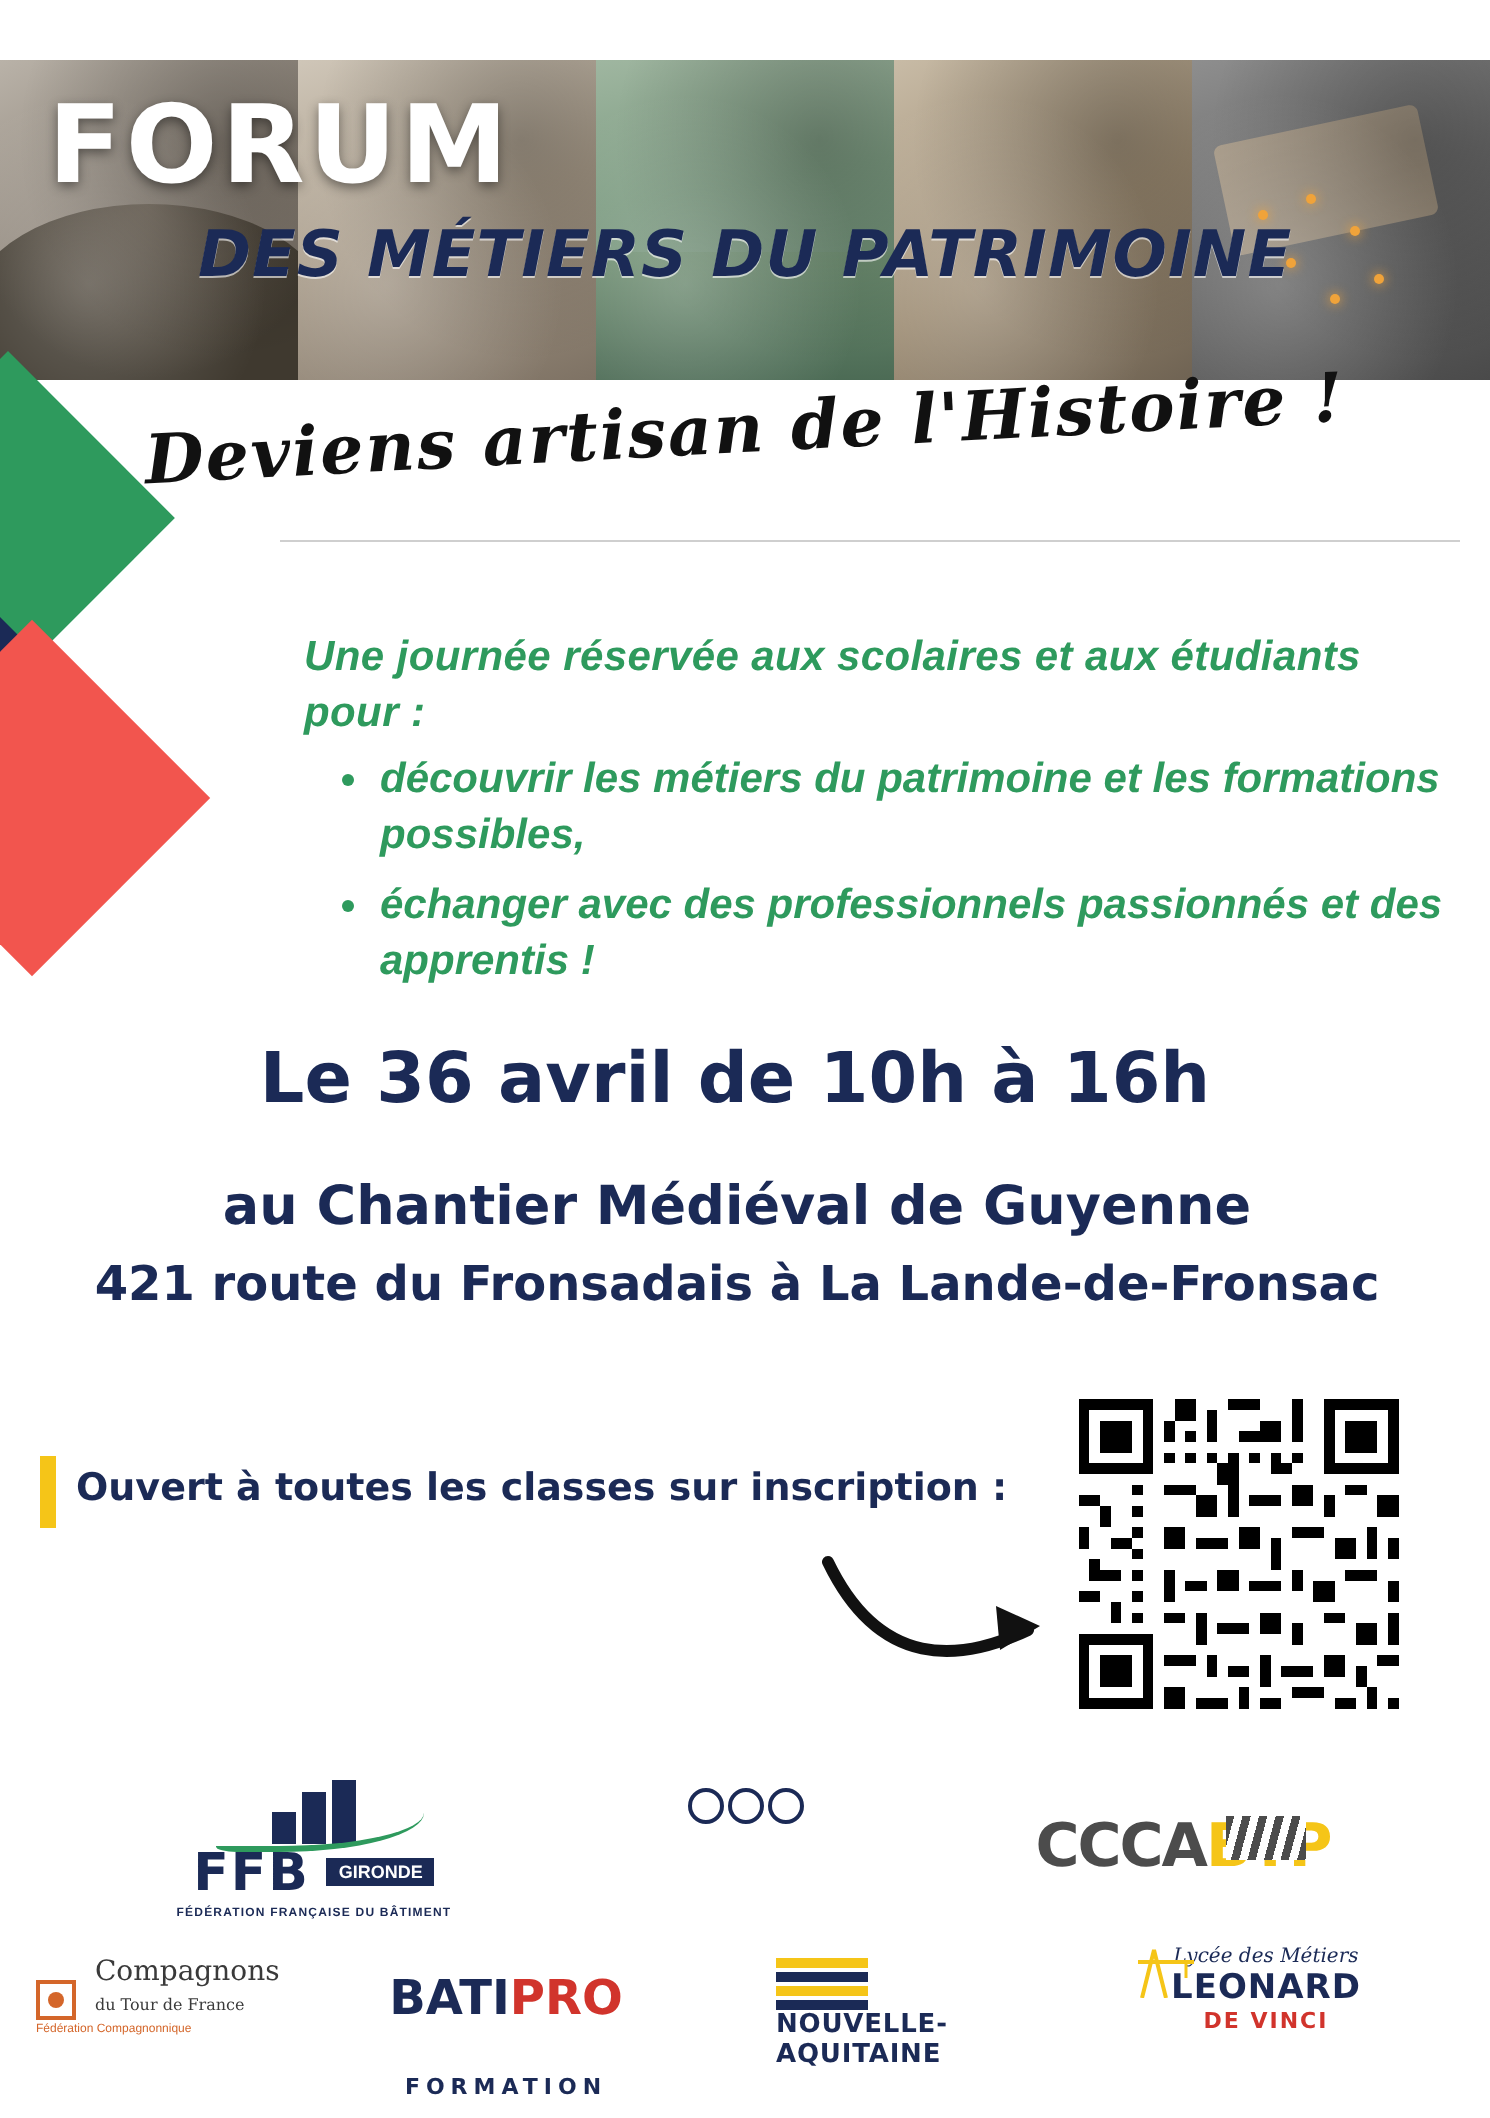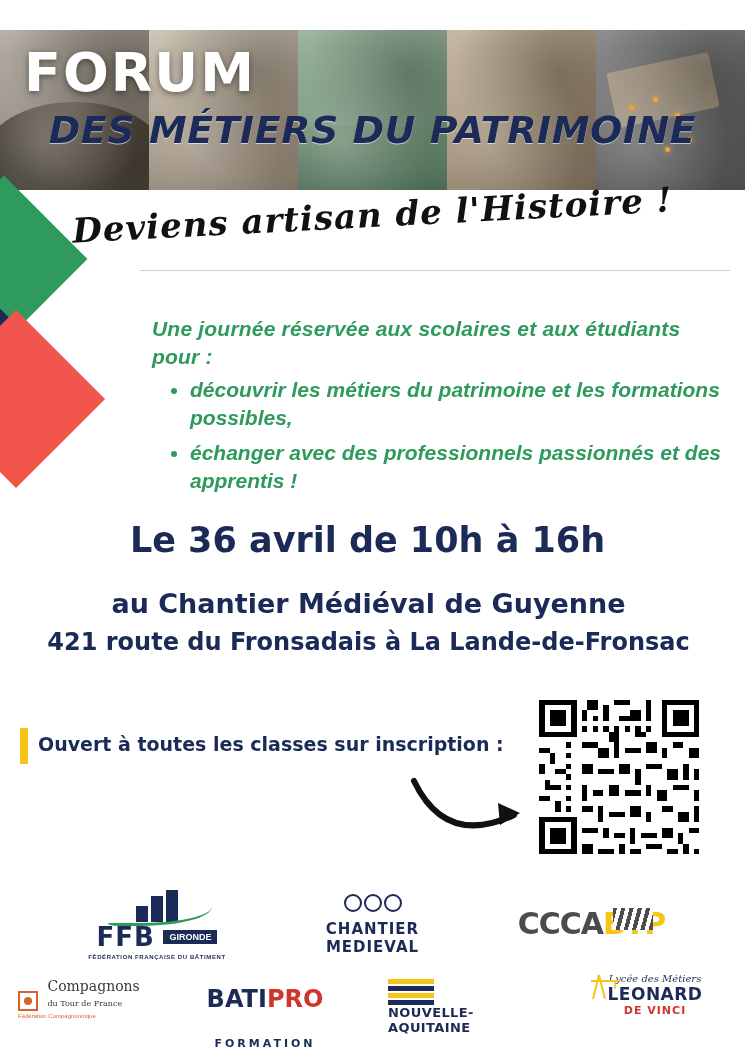--- a/index.html
+++ b/index.html
@@ -75,21 +75,21 @@
   .subtitle-band {
     position:absolute; left:0; top:108px;
     width: 745px;
     text-align:center;
   }
   .subtitle {
     display:inline-block;
     font-family: "DejaVu Sans", sans-serif;
     font-weight: 800;
     font-style: italic;
-    font-size: 38px;
+    font-size: 32px;
     letter-spacing: .5px;
     color: #1b2a56;
     text-shadow: 0 1px 0 rgba(255,255,255,.6);
   }
 
   
   .tagline {
     position:absolute; left:0; top:195px; width:745px;
     text-align:center;
   }
@@ -200,35 +200,35 @@
 
   
   .comp { left:18px; top:4px; width:160px; text-align:left; }
   .comp .sq { display:inline-block; width:20px; height:20px; border:2px solid #d4662a; vertical-align:middle; margin-right:5px; position:relative; }
   .comp .sq::after { content:""; position:absolute; left:4px; top:4px; width:8px; height:8px; background:#d4662a; border-radius:50%; }
   .comp .n1 { font-family:"DejaVu Serif",serif; font-size:14px; color:#3a3a3a; display:inline-block; line-height:1.05; }
   .comp .n2 { font-size:8px; color:#3a3a3a; }
   .comp .n3 { font-size:6px; color:#d4662a; margin-top:2px; }
 
   
-  .bati { left:190px; top:10px; width:150px; }
+  .bati { left:178px; top:10px; width:150px; }
   .bati .t { font-family:"DejaVu Sans",sans-serif; font-weight:800; font-size:24px; color:#1b2a56; letter-spacing:0; }
   .bati .pro { color:#d1342c; }
   .bati .f { font-family:"DejaVu Sans",sans-serif; font-weight:700; font-size:11px; color:#1b2a56; letter-spacing:3px;margin-top:24px; }
 
   
   .cfa { left:388px; top:4px; width:160px; text-align:left; }
   .cfa .stack { display:inline-block; width:46px; height:26px; position:relative; vertical-align:middle; margin-right:6px;}
   .cfa .stack i { position:absolute; left:0; width:46px; height:5px; display:block; }
   .cfa .t1 { font-family:"DejaVu Sans",sans-serif; font-weight:800; font-size:15px; color:#1b2a56; }
   .cfa .t2 { font-size:6px; color:#1b2a56; letter-spacing:.4px; }
   .cfa .t3 { font-family:"DejaVu Sans",sans-serif; font-weight:800; font-size:13px; color:#1b2a56; letter-spacing:.4px; }
 
   
-  .lyc { left:575px; top:-2px; width:160px;text-align:center; }
+  .lyc { left:553px; top:-2px; width:160px;text-align:center; }
   .lyc .crane { position:absolute; left:14px; top:0; width:34px; height:26px; }
   .lyc .t1 { font-family:"DejaVu Serif",serif; font-style:italic; font-size:10px; color:#1b2a56; }
   .lyc .t2 { font-family:"DejaVu Sans",sans-serif; font-weight:800; font-size:17px; color:#1b2a56; letter-spacing:.5px; }
   .lyc .t3 { font-family:"DejaVu Sans",sans-serif; font-weight:700; font-size:11px; color:#d1342c; letter-spacing:1px; }
 </style>
 </head>
 <body>
 
 <div class="hero">
   <div class="hero-cell hc1"></div>
@@ -411,21 +411,20 @@
     </div>
     <div class="fed">FÉDÉRATION FRANÇAISE DU BÂTIMENT</div>
   </div>
 
   <div class="logo cmg">
     <div class="rings">
       <span class="ring"></span>
         <span class="ring"></span>
         <span class="ring"></span>
     </div>
-    <div class="t1">CHANTIER MEDIEVAL</div>
   </div>
 
   <div class="logo ccca">
     <div class="stripes"></div>
     <span class="t">CCCA</span><span class="t btp">BTP</span>
   </div>
 </div>
 
 <div class="logos-row2">
 

